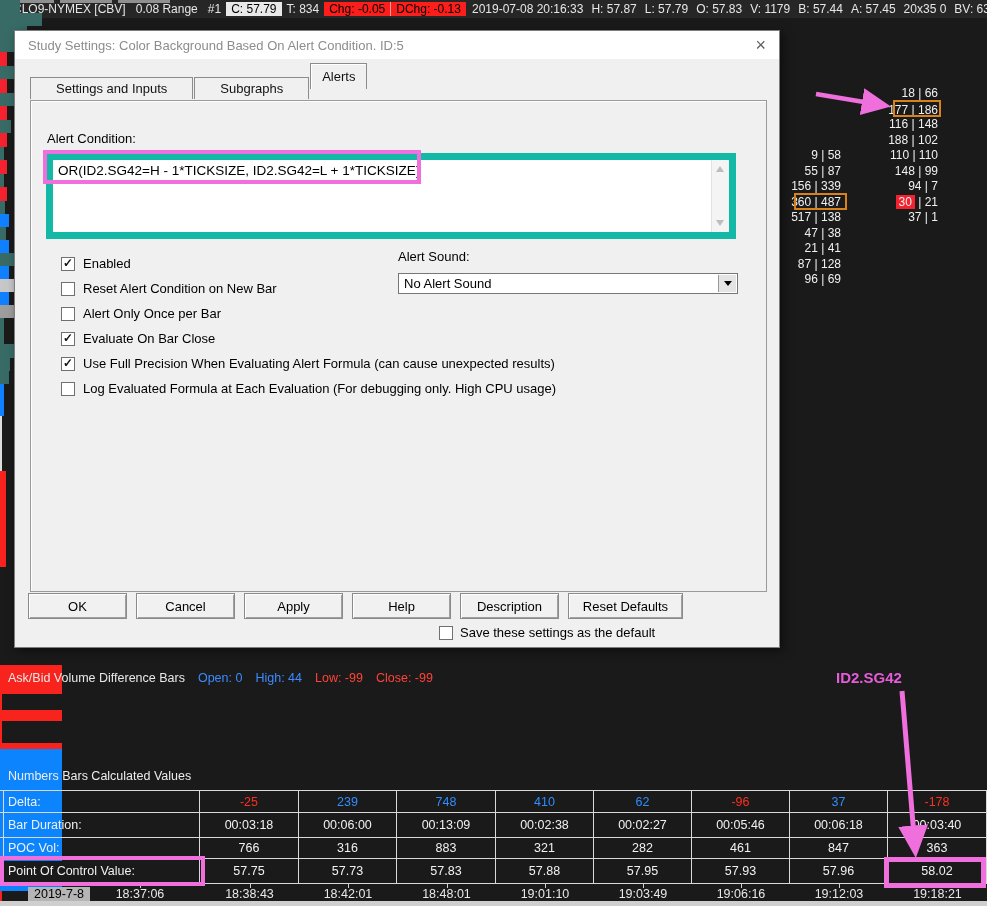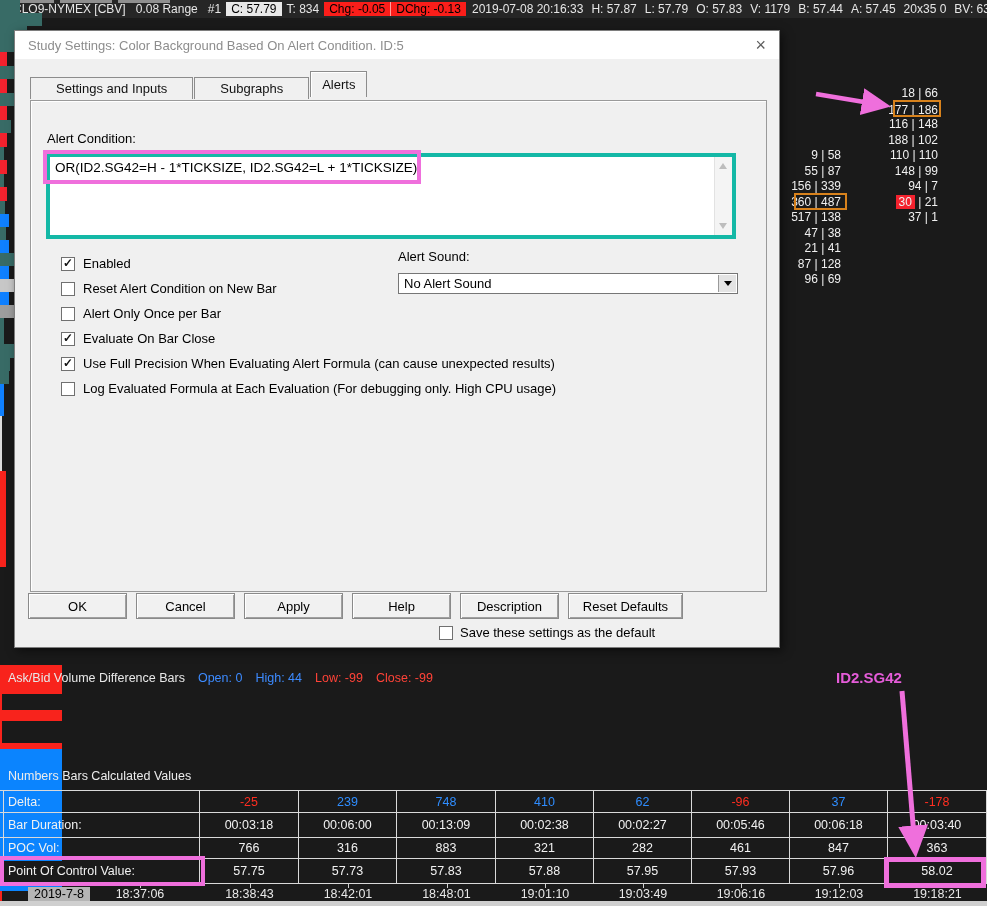--- a/index.html
+++ b/index.html
@@ -21,25 +21,25 @@
 
   
   #dialog{left:14px;top:30px;width:766px;height:618px;background:#f0f0f0;border:1px solid #7e7e7e;
           box-shadow:3px 3px 9px rgba(0,0,0,.5);z-index:10;box-sizing:border-box;}
   #dlg-title{height:28px;background:#ffffff;display:flex;align-items:center;padding:0 13px;
              font-size:13px;color:#8d8d8d;}
   #dlg-close{margin-left:auto;font-size:18px;line-height:18px;color:#5f5f5f;cursor:pointer;}
   #tabstrip{position:absolute;left:15px;top:44px;display:flex;align-items:flex-end;height:26px;z-index:3;}
   .tab{padding:3px 25px;border:1px solid #8c8c8c;border-bottom:none;background:#f0f0f0;
        font-size:13px;margin-right:1px;margin-bottom:2px;color:#111;}
-  .tab.active{padding:5px 11px;margin-bottom:4px;box-shadow:inset 1px 1px 0 #fff;}
+  .tab.active{padding:5px 11px;margin-bottom:12px;box-shadow:inset 1px 1px 0 #fff;}
   #tabpanel{position:absolute;left:15px;top:69px;width:737px;height:492px;background:#f0f0f0;
             border:1px solid #9a9a9a;box-shadow:inset 1px 1px 0 #fff;box-sizing:border-box;}
   #ac-label{left:16px;top:30px;font-size:13px;color:#000;}
-  #ac-box{left:15px;top:52px;width:690px;height:86px;background:#fff;border:4px solid #14b8a6;
+  #ac-box{left:15px;top:52px;width:690px;height:86px;background:#fff;border:7px solid #14b8a6;
           box-sizing:border-box;font-size:13.5px;color:#000;padding:3px 22px 3px 5px;}
   #ac-scroll{position:absolute;right:0;top:0;bottom:0;width:17px;background:#f4f4f4;border-left:1px solid #e2e2e2;}
   .sb-arrow{position:absolute;left:4px;width:0;height:0;border-left:4px solid transparent;border-right:4px solid transparent;}
   .sb-arrow.up{top:6px;border-bottom:6px solid #bdbdbd;}
   .sb-arrow.down{bottom:6px;border-top:6px solid #bdbdbd;}
   #cb-list{left:30px;top:150px;width:690px;}
   .cb-row{display:flex;align-items:center;height:25px;gap:8px;}
   .cb-box{width:12px;height:12px;background:#fff;border:1px solid #707070;flex:none;
           font-size:12px;line-height:11px;text-align:center;color:#111;font-weight:bold;}
   .cb-label{font-size:13px;color:#000;white-space:nowrap;}

